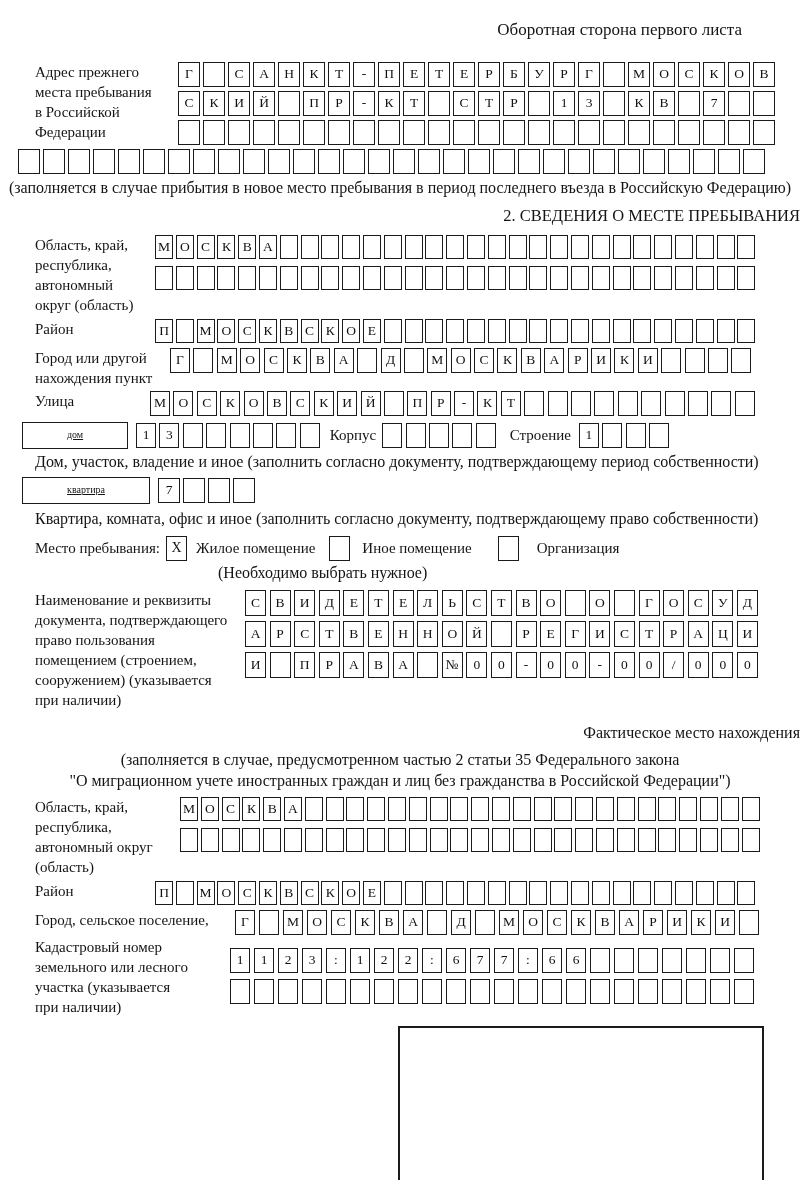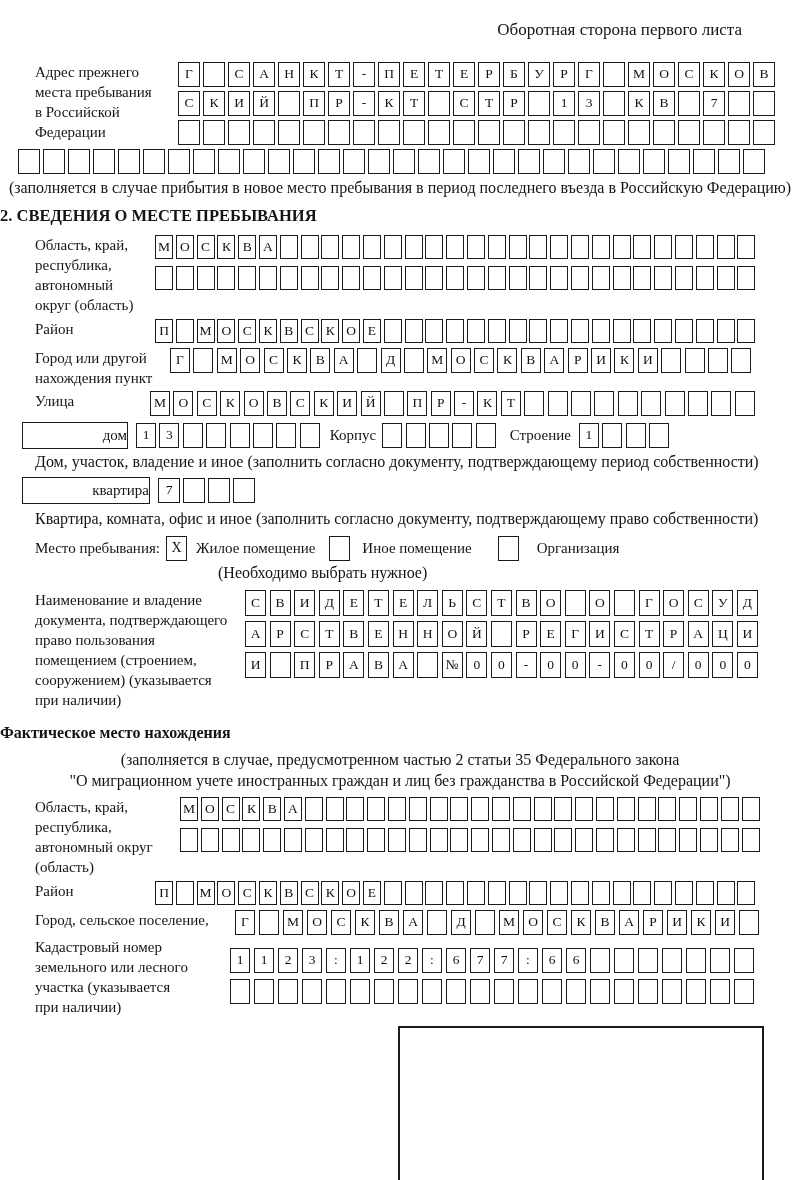--- a/index.html
+++ b/index.html
@@ -27,25 +27,25 @@
   .cells-sm { gap:2.8px; } .cells-sm .cell { width:18px; height:24px; line-height:21px; }
   
   .cells-md { gap:3.4px; } .cells-md .cell { width:20px; height:25px; line-height:22px; }
   
   .cells-doc { gap:3.6px; } .cells-doc .cell { width:21px; height:26px; line-height:23px; }
   
   .cells-22 { gap:4px; } .cells-22 .cell { width:20px; height:25px; line-height:22px; }
 
   .note { font-size:16px; }
   .center { text-align:center; }
-  .sec-title { font-weight:bold; font-size:16.5px; text-align:left; }
+  .sec-title { font-weight:normal; font-size:16.5px; text-align:right; }
 
   .widebox {
-    border:1.6px solid #1b1b1b; height:27px; text-align:right;
-    line-height:24px; font-size:15px; flex:0 0 auto;
+    border:1.6px solid #1b1b1b; height:27px; text-align:center;
+    line-height:24px; font-size:10px; flex:0 0 auto;text-decoration:underline;
   }
   .inline-lbl { line-height:27px; flex:0 0 auto; }
 
   .checkbox {
     width:21px; height:25px; border:1.6px solid #1b1b1b; flex:0 0 auto;
     text-align:center; line-height:22px; font-size:14px;
   }
   .stamp-box { border:2px solid #1b1b1b; background:#fff; }
 </style>
 </head>
@@ -404,21 +404,21 @@
     <div class="inline-lbl" style="margin-left:9px;">Жилое помещение</div>
     <div class="checkbox" style="margin-left:14px;"></div>
     <div class="inline-lbl" style="margin-left:12px;">Иное помещение</div>
     <div class="checkbox" style="margin-left:26px;"></div>
     <div class="inline-lbl" style="margin-left:18px;">Организация</div>
   </div>
   <div class="note" style="margin:2px 0 0 218px;">(Необходимо выбрать нужное)</div>
 
   <div class="frow" style="margin:8px 0 0 35px;">
     <div class="labelcol" style="width:210px;">
-      <div>Наименование и владение</div>
+      <div>Наименование и реквизиты</div>
       <div>документа, подтверждающего</div>
       <div>право пользования</div>
       <div>помещением (строением,</div>
       <div>сооружением) (указывается</div>
       <div>при наличии)</div>
     </div>
     <div class="cellcol" style="gap:5px;">
       <div class="cells cells-doc">
           <div class="cell">С</div>
           <div class="cell">В</div>

